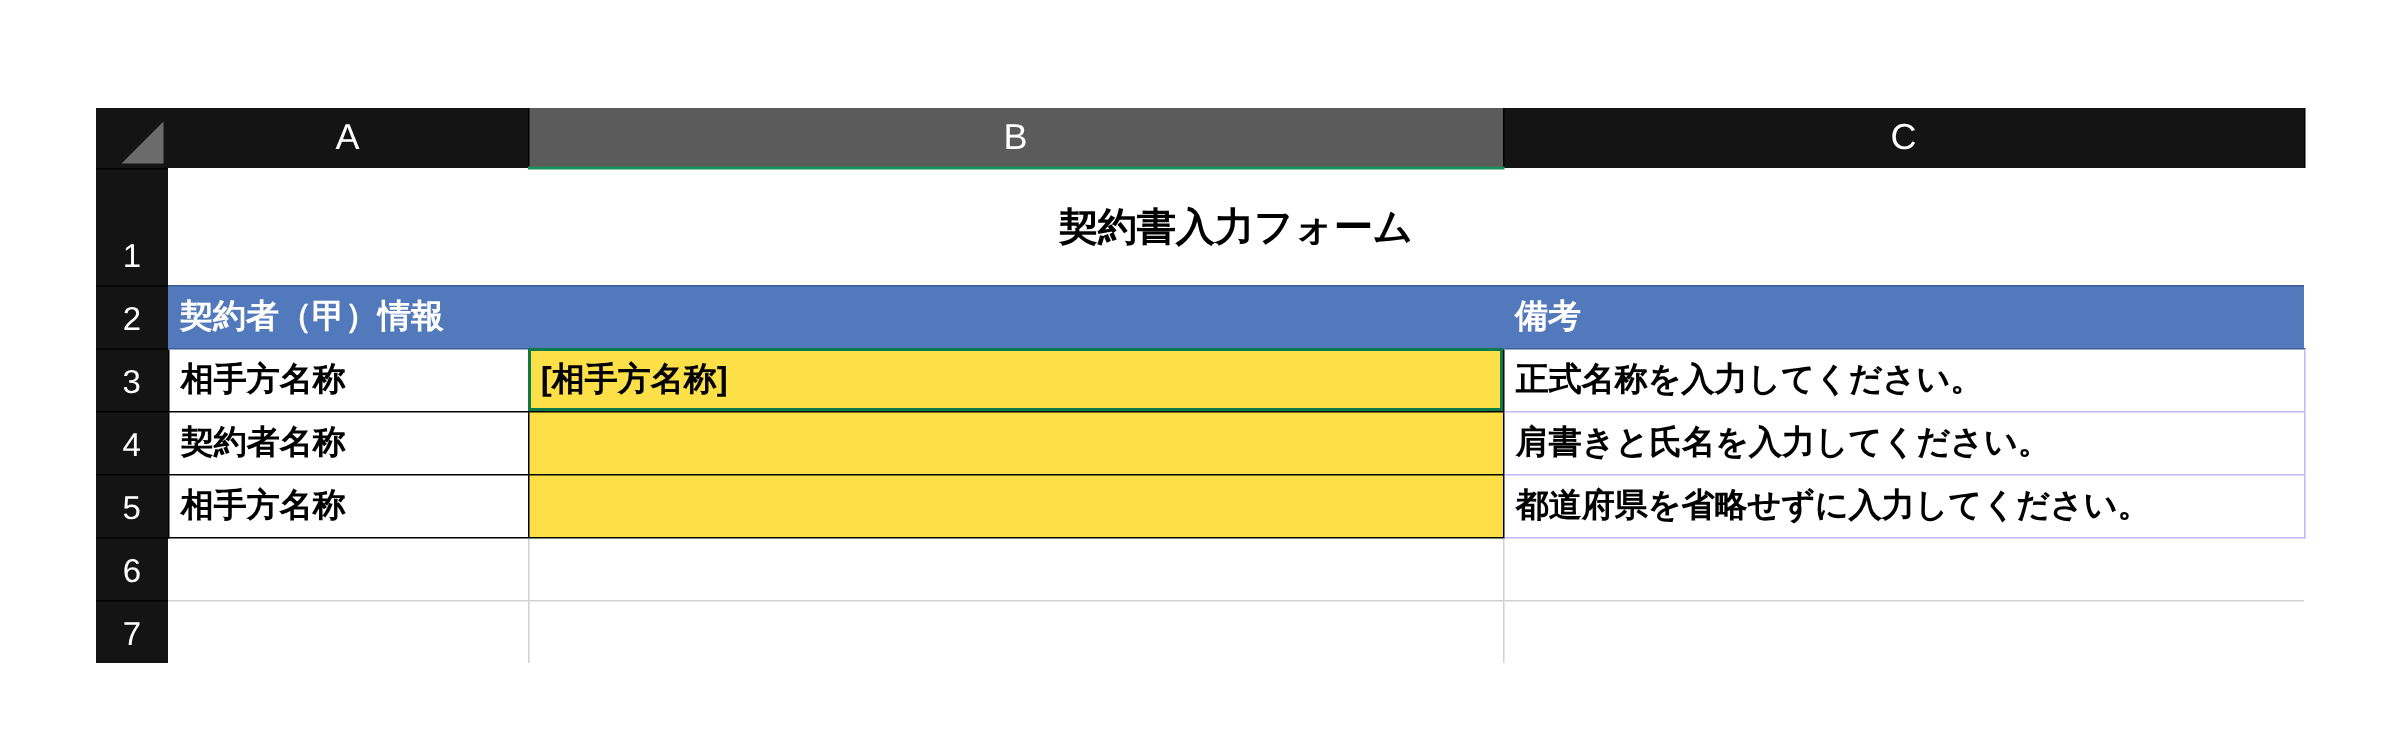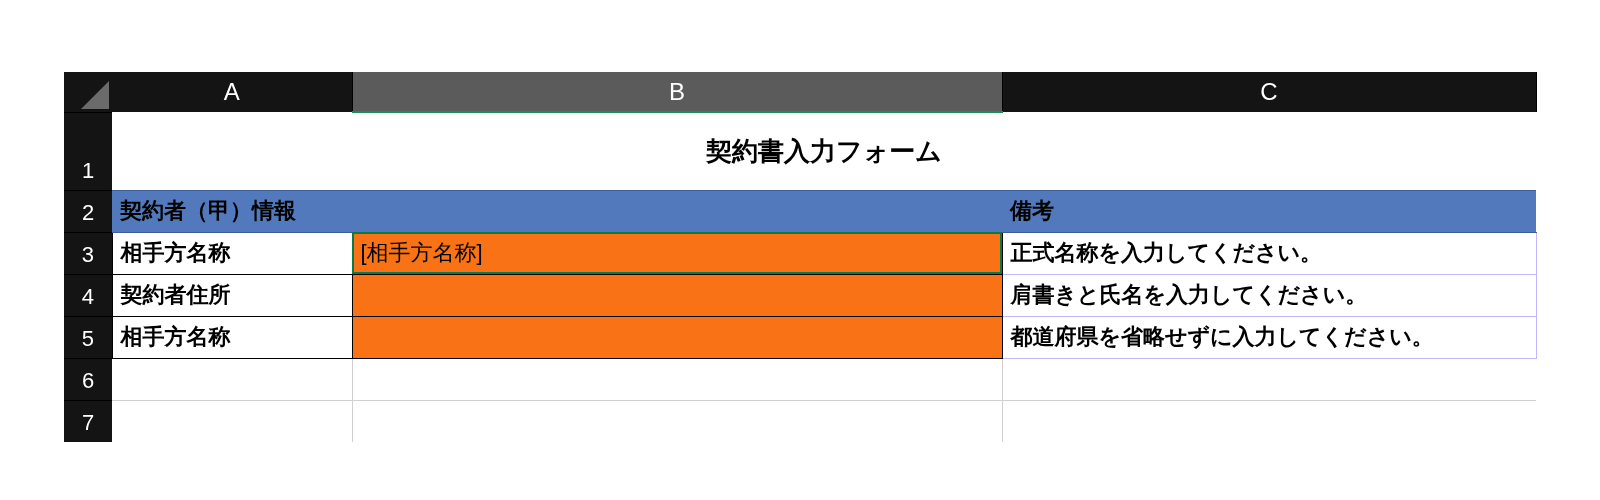--- a/index.html
+++ b/index.html
@@ -82,35 +82,35 @@
     tr.r1 td.title {
       text-align: center;
       font-weight: 700;
       font-size: 26px;
       border: none;
       vertical-align: middle;
     }
 
     tr.section td {
       background: #5279bc;
-      color: #000000;
+      color: #ffffff;
       font-weight: 700;
       font-size: 22px;
       border-top: 1px solid #3d5d96;
       border-bottom: 1px solid #3d5d96;
     }
 
     td.label {
       font-weight: 700;
       border: 1px solid #000;
     }
     td.input {
-      background: #f97316;
+      background: #fde047;
       border: 1px solid #000;
-      font-weight: 400;
+      font-weight: 700;
     }
     td.input.active {
       outline: 2px solid #0a7a4b;
       outline-offset: -2px;
     }
     td.note {
       font-weight: 700;
       border: 1px solid #c4b5fd;
     }
 
@@ -157,21 +157,21 @@
 
     <tr>
       <th class="rowhdr">3</th>
       <td class="label">相手方名称</td>
       <td class="input active">[相手方名称]</td>
       <td class="note">正式名称を入力してください。</td>
     </tr>
 
     <tr>
       <th class="rowhdr">4</th>
-      <td class="label">契約者住所</td>
+      <td class="label">契約者名称</td>
       <td class="input"></td>
       <td class="note">肩書きと氏名を入力してください。</td>
     </tr>
 
     <tr>
       <th class="rowhdr">5</th>
       <td class="label">相手方名称</td>
       <td class="input"></td>
       <td class="note">都道府県を省略せずに入力してください。</td>
     </tr>

